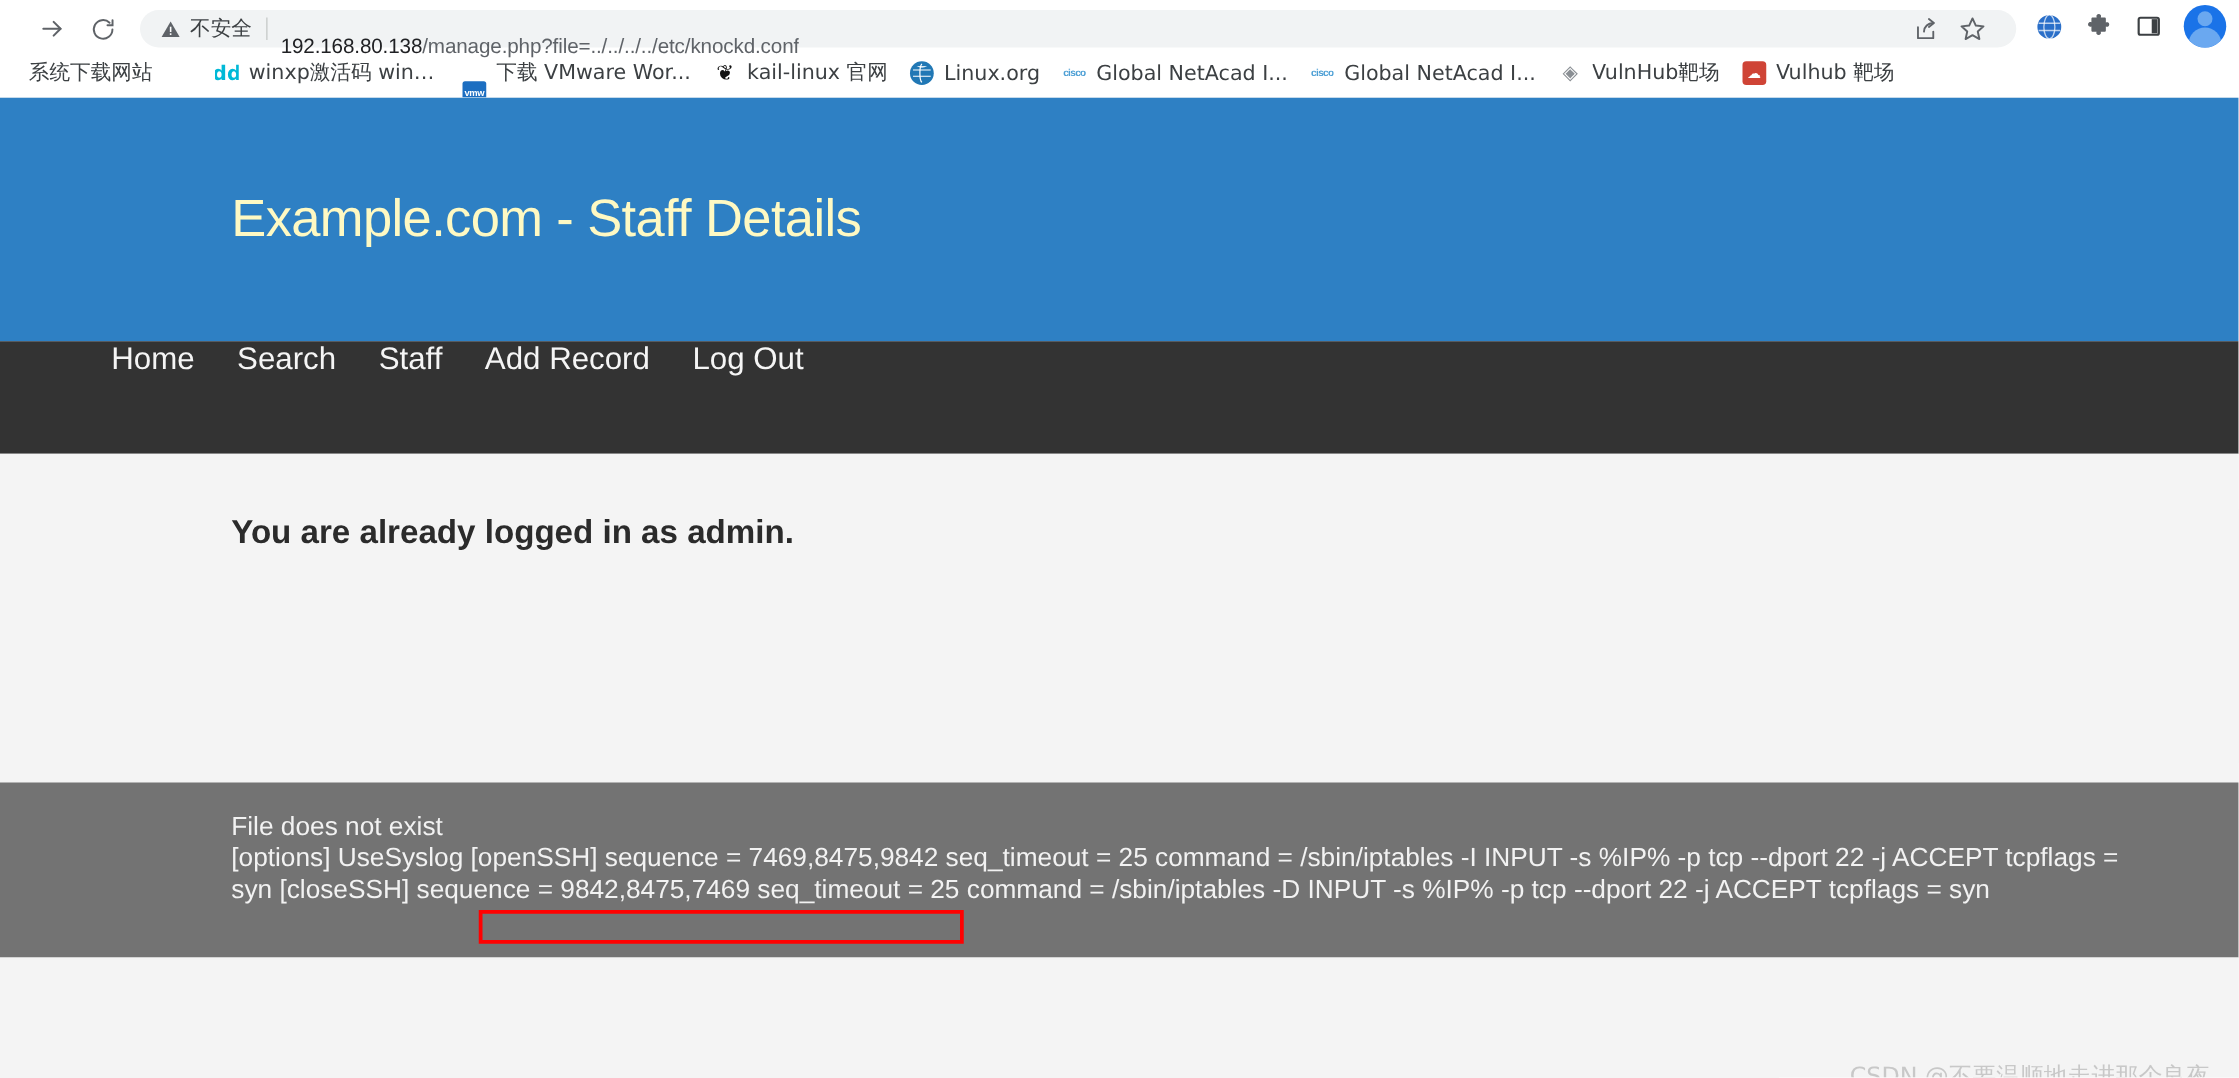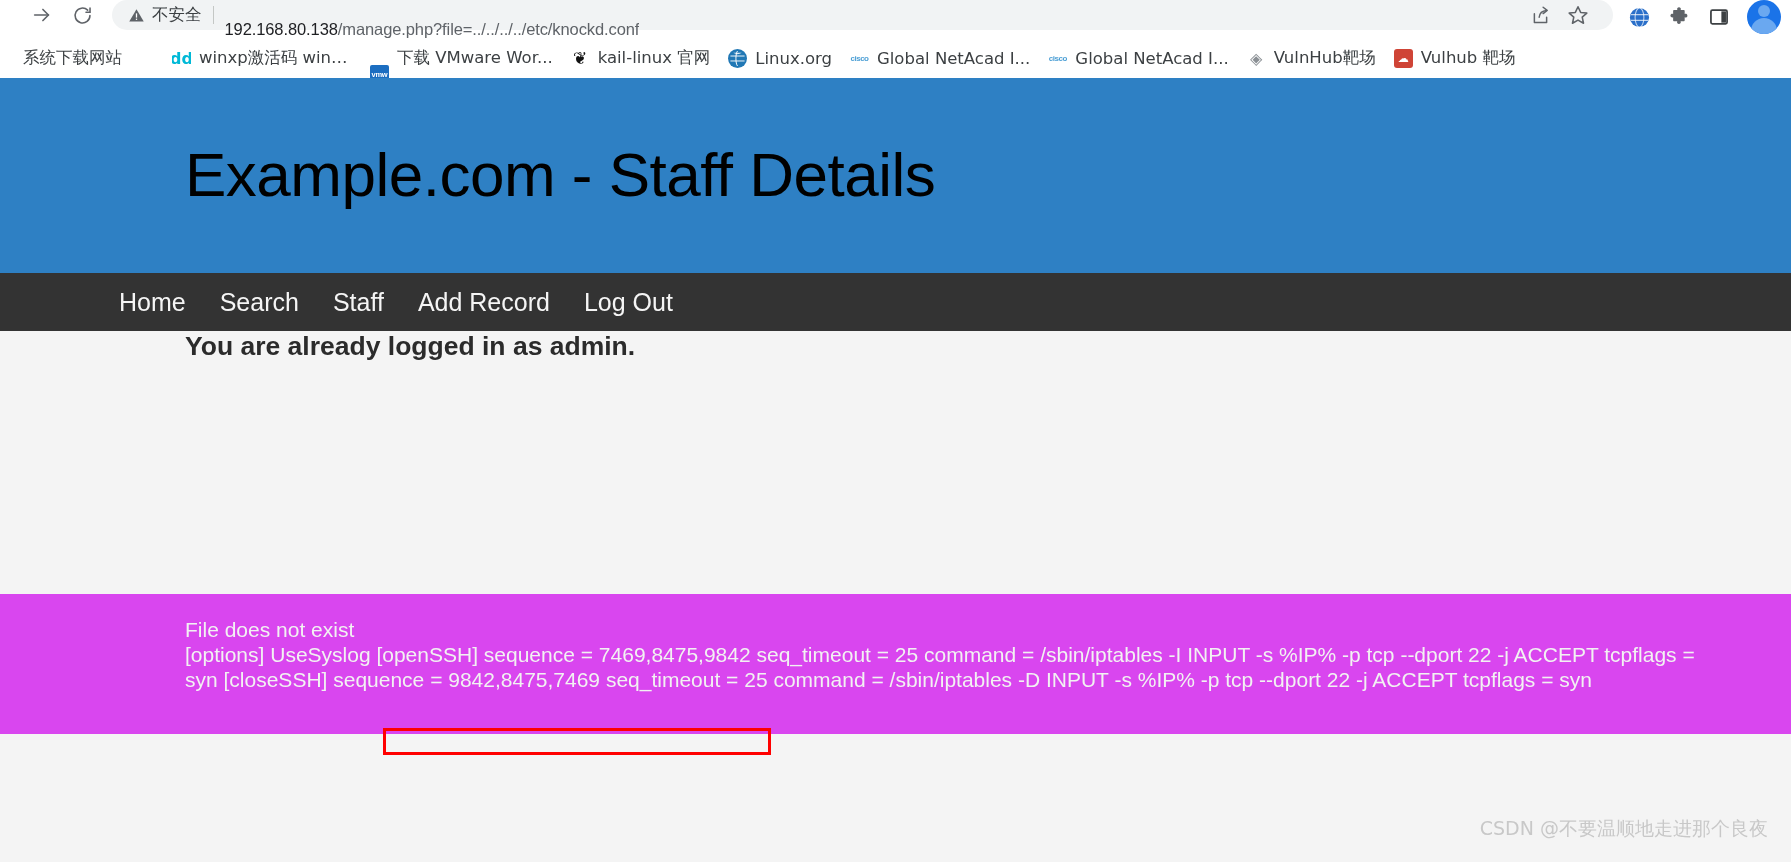--- a/index.html
+++ b/index.html
@@ -10,21 +10,21 @@
     background: #ffffff;
     font-family: "Liberation Sans", "DejaVu Sans", sans-serif;
   }
 
   
   .browser-chrome { background: #ffffff; width: 100%; }
 
   .omnibar-row {
     height: 38px;
     display: flex;
-    align-items: flex-start;
+    align-items: flex-end;
     padding: 0 10px 0 22px;
     gap: 0;
   }
   .nav-btn {
     width: 40px; height: 30px;
     display: flex; align-items: center; justify-content: center;
     color: #5f6368;
     flex: none;
     cursor: pointer;
   }
@@ -183,59 +183,60 @@
     position: relative;
   }
   .jumbotron {
     background: #2e80c4;
     height: 195px;
     display: flex;
     align-items: center;
     padding-left: 185px;
   }
   .jumbo-title {
-    color: #000000;
-    font-size: 62px;
+    color: #fef9c3;
+    font-size: 42px;
     font-weight: normal;
     letter-spacing: -0.5px;
     line-height: 1.1;
     font-family: "Liberation Sans", sans-serif;
   }
   .navbar {
     background: #333333;
-    height: 58px;
-    display: flex;
-    align-items: center;
-    padding-left: 105px;
+    height: 90px;
+    display: flex;
+    align-items: flex-start;
+    padding-left: 75px;
   }
   .nav-link {
     color: #f5f5f5;
     font-size: 25px;
     text-decoration: none;
     padding: 0 17px;
     white-space: nowrap;
     cursor: pointer;
     font-family: "Liberation Sans", sans-serif;
   }
   .nav-link:first-child { padding-left: 14px; }
 
   .content-area {
     background: #f4f4f4;
     height: 263px;
     padding-left: 185px;
+    padding-top: 47px;
   }
   .login-status {
     font-size: 26.5px;
     font-weight: bold;
     color: #2b2b2b;
     font-family: "Liberation Sans", sans-serif;
   }
 
   .footer-block {
-    background: #d946ef;
+    background: #737373;
     min-height: 140px;
     padding: 24px 80px 22px 185px;
   }
   .footer-line-1 {
     color: #f2f2f2;
     font-size: 21px;
     line-height: 1.18;
     font-family: "Liberation Sans", sans-serif;
   }
   .footer-body {

